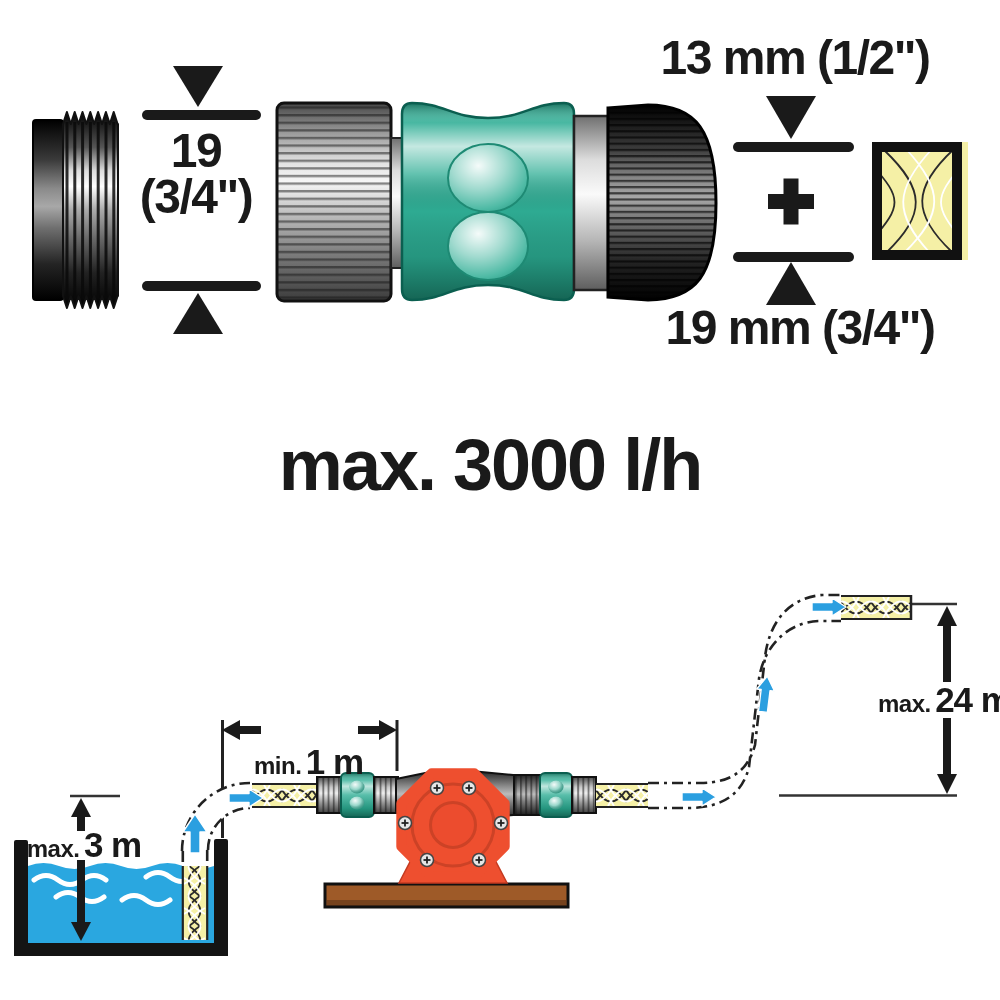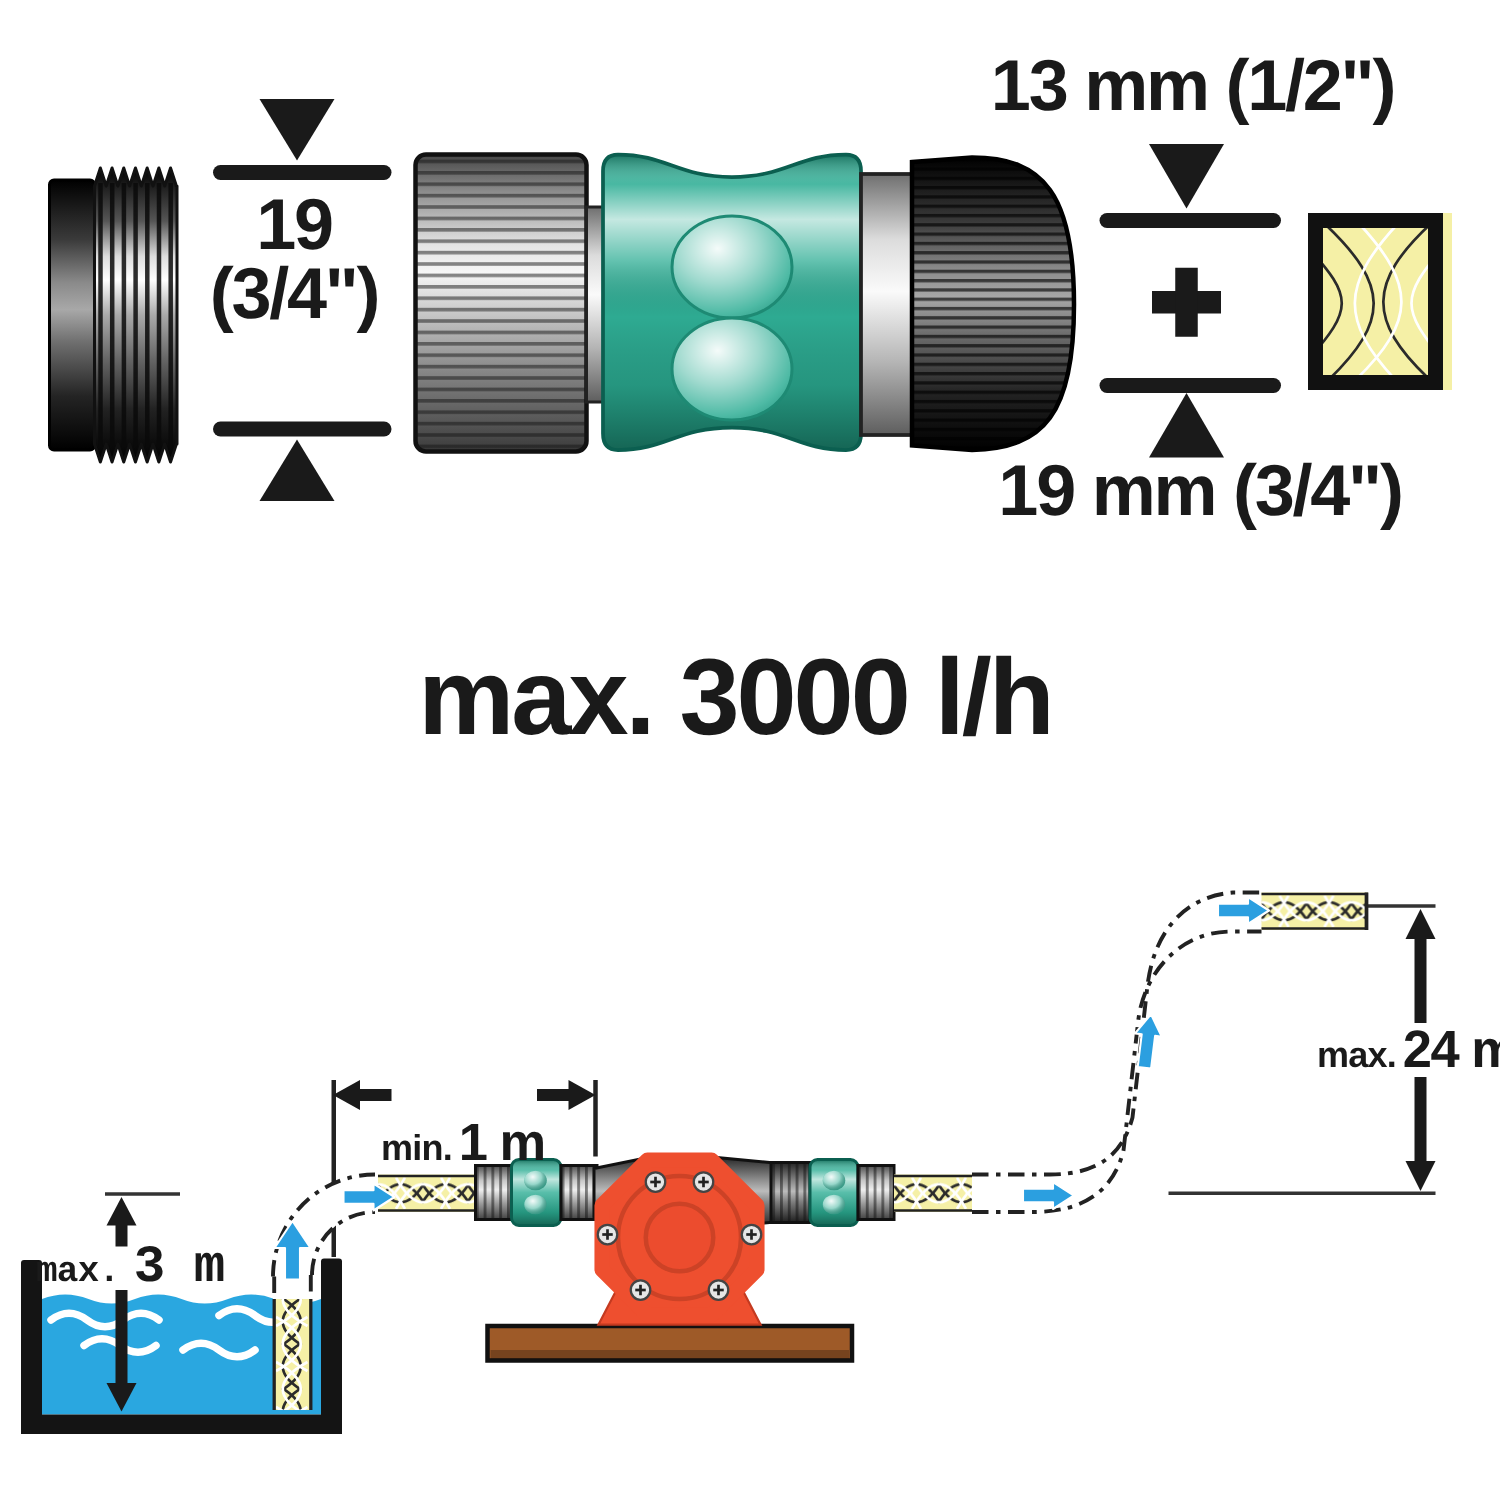--- a/index.html
+++ b/index.html
@@ -7,21 +7,21 @@
   #canvas{position:relative;width:1000px;height:1000px;background:#fff;overflow:hidden;}
   svg{position:absolute;left:0;display:block;}
   .lbl{position:absolute;color:var(--ink,#1a1a1a);font-weight:bold;white-space:nowrap;}
   #dimLeft{left:136px;top:128px;width:120px;text-align:center;font-size:48px;line-height:46px;letter-spacing:-1.5px;}
   #dim13{left:630px;top:33px;width:330px;text-align:center;font-size:48px;line-height:50px;letter-spacing:-1.5px;}
   #dim19br{left:630px;top:303px;width:340px;text-align:center;font-size:48px;line-height:50px;letter-spacing:-1.5px;}
   #flow{left:215px;top:427px;width:550px;text-align:center;font-size:72px;line-height:76px;letter-spacing:-2px;}
   .dim-small{font-size:24px;letter-spacing:-0.5px;}
   .dim-big{font-size:35px;letter-spacing:-1px;}
   #min1m{left:254px;top:744px;width:112px;text-align:left;line-height:36px;}
-  #max3m{left:24px;top:827px;width:120px;text-align:center;line-height:36px;font-family:Liberation Mono, monospace;}
+  #max3m{left:24px;top:827px;width:120px;text-align:center;line-height:36px;}
   #max24m{left:878px;top:682px;width:126px;text-align:center;line-height:36px;}
   
   .f-teal{fill:var(--teal,#2fae95);}
   .f-water{fill:var(--water-blue,#2aa7e0);}
   .f-orange{fill:var(--pump-orange,#ee4f2f);}
   .f-yellow{fill:var(--hose-yellow,#f5f0a6);}
   .f-brown{fill:var(--plank-brown,#9e5a28);}
   .f-arrow{fill:var(--arrow-blue,#2b9fe0);stroke:#ffffff;stroke-width:1.4;stroke-linejoin:round;}
   .f-ink{fill:var(--ink,#1a1a1a);}
   .dashline{stroke:#222;stroke-width:2.6;fill:none;stroke-dasharray:11 5 3 5;}

